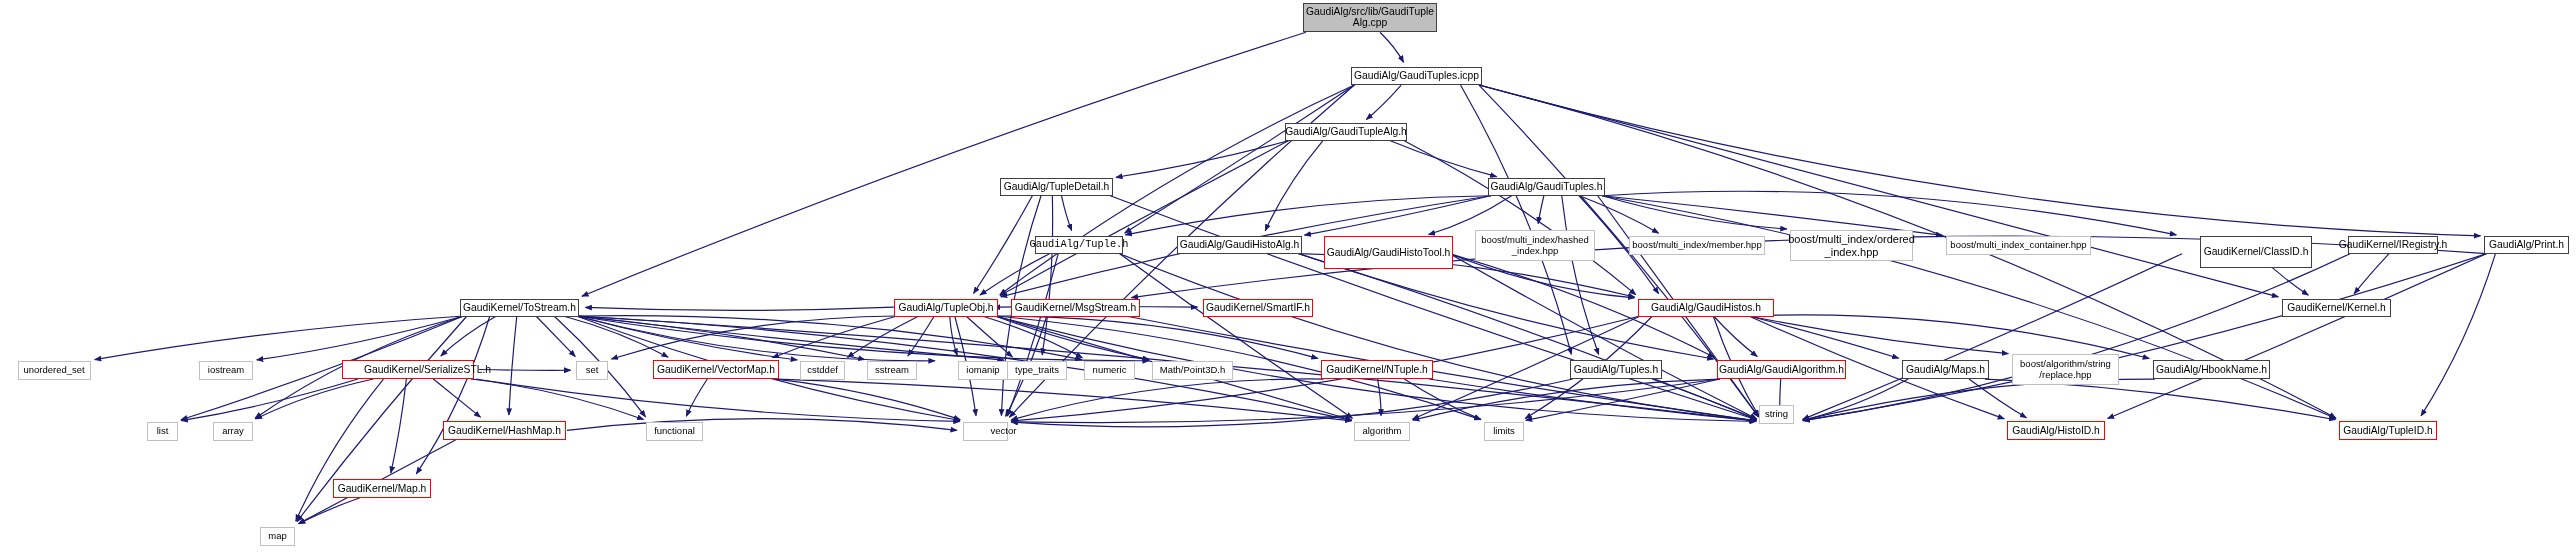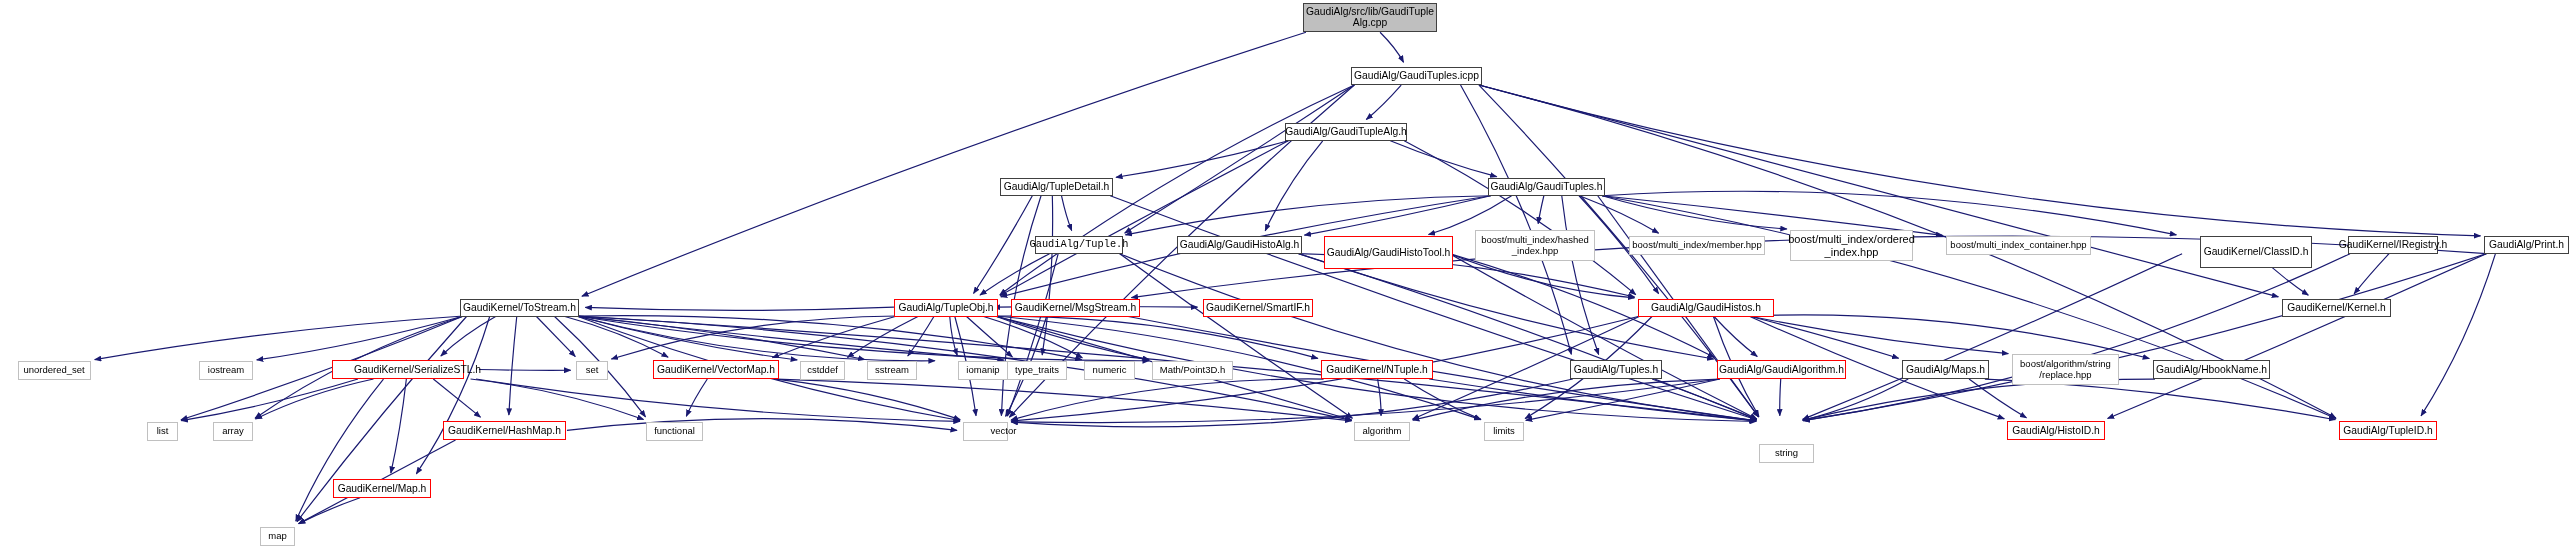--- a/index.html
+++ b/index.html
@@ -173,21 +173,21 @@
       <div class="node n-black" style="left: 2348px; top: 236px; width: 90px; height: 17.6px; font-size: 10.3px;">GaudiKernel/IRegistry.h</div>
       <div class="node n-black" style="left: 2484px; top: 236px; width: 85px; height: 17.6px; font-size: 10.3px;">GaudiAlg/Print.h</div>
       <div class="node n-black" style="left: 460px; top: 299px; width: 119px; height: 17.6px; font-size: 10.3px;">GaudiKernel/ToStream.h</div>
       <div class="node n-red" style="left: 894px; top: 299px; width: 104px; height: 17.6px; font-size: 10.3px;">GaudiAlg/TupleObj.h</div>
       <div class="node n-red" style="left: 999px; top: 299px; width: 129px; height: 17.6px; font-size: 10.3px; margin-left: 12px;">GaudiKernel/MsgStream.h</div>
       <div class="node n-red" style="left: 1203px; top: 299px; width: 110px; height: 17.6px; font-size: 10.3px;">GaudiKernel/SmartIF.h</div>
       <div class="node n-red" style="left: 1638px; top: 299px; width: 136px; height: 17.6px; font-size: 10.3px;">GaudiAlg/GaudiHistos.h</div>
       <div class="node n-black" style="left: 2282px; top: 299px; width: 109px; height: 17.6px; font-size: 10.3px;">GaudiKernel/Kernel.h</div>
       <div class="node n-grey" style="left: 17.6px; top: 361px; width: 73px; height: 19px; font-size: 9.5px;">unordered_set</div>
       <div class="node n-grey" style="left: 199px; top: 361px; width: 54px; height: 19px; font-size: 9.5px;">iostream</div>
-      <div class="node n-red" style="left: 332px; top: 360px; width: 132px; height: 19px; font-size: 10.3px; padding-left: 39px;">GaudiKernel/SerializeSTL.h</div>
+      <div class="node n-red" style="left: 342px; top: 360px; width: 132px; height: 19px; font-size: 10.3px; padding-left: 39px;">GaudiKernel/SerializeSTL.h</div>
       <div class="node n-grey" style="left: 576px; top: 361px; width: 32px; height: 19px; font-size: 9.5px;">set</div>
       <div class="node n-red" style="left: 653px; top: 360px; width: 126px; height: 19px; font-size: 10.3px;">GaudiKernel/VectorMap.h</div>
       <div class="node n-grey" style="left: 800px; top: 361px; width: 45px; height: 19px; font-size: 9.5px;">cstddef</div>
       <div class="node n-grey" style="left: 867px; top: 361px; width: 50px; height: 19px; font-size: 9.5px;">sstream</div>
       <div class="node n-grey" style="left: 938px; top: 361px; width: 50px; height: 19px; font-size: 9.5px; margin-left: 20px;">iomanip</div>
       <div class="node n-grey" style="left: 1007px; top: 361px; width: 60px; height: 19px; font-size: 9.5px;">type_traits</div>
       <div class="node n-grey" style="left: 1084px; top: 361px; width: 51px; height: 19px; font-size: 9.5px;">numeric</div>
       <div class="node n-grey" style="left: 1152px; top: 361px; width: 81px; height: 19px; font-size: 9.5px;">Math/Point3D.h</div>
       <div class="node n-red" style="left: 1321px; top: 360px; width: 112px; height: 19px; font-size: 10.3px;">GaudiKernel/NTuple.h</div>
       <div class="node n-black" style="left: 1570px; top: 360px; width: 92px; height: 19px; font-size: 10.3px;">GaudiAlg/Tuples.h</div>
@@ -196,20 +196,20 @@
       <div class="node n-grey" style="left: 2012px; top: 354px; width: 107px; height: 31px; font-size: 9.5px;">boost/algorithm/string
 /replace.hpp</div>
       <div class="node n-black" style="left: 2153px; top: 360px; width: 117px; height: 19px; font-size: 10.3px;">GaudiAlg/HbookName.h</div>
       <div class="node n-grey" style="left: 147px; top: 422px; width: 31px; height: 19px; font-size: 9.5px;">list</div>
       <div class="node n-grey" style="left: 213px; top: 422px; width: 40px; height: 19px; font-size: 9.5px;">array</div>
       <div class="node n-red" style="left: 443px; top: 421px; width: 123px; height: 19px; font-size: 10.3px;">GaudiKernel/HashMap.h</div>
       <div class="node n-grey" style="left: 646px; top: 422px; width: 57px; height: 19px; font-size: 9.5px;">functional</div>
       <div class="node n-grey" style="left: 963px; top: 422px; width: 45px; height: 19px; font-size: 9.5px; padding-left: 36px;">vector</div>
       <div class="node n-grey" style="left: 1354px; top: 422px; width: 56px; height: 19px; font-size: 9.5px;">algorithm</div>
       <div class="node n-grey" style="left: 1484px; top: 422px; width: 40px; height: 19px; font-size: 9.5px;">limits</div>
-      <div class="node n-grey" style="left: 1759px; top: 444px; width: 55px; height: 19px; font-size: 9.5px; text-align: center;">string</div>
+      <div class="node n-grey" style="left: 1759px; top: 405px; width: 35px; height: 19px; font-size: 9.5px; text-align: center;">string</div>
       <div class="node n-red" style="left: 2007px; top: 421px; width: 98px; height: 19px; font-size: 10.3px;">GaudiAlg/HistoID.h</div>
       <div class="node n-red" style="left: 2339px; top: 421px; width: 98px; height: 19px; font-size: 10.3px;">GaudiAlg/TupleID.h</div>
       <div class="node n-red" style="left: 333px; top: 479px; width: 98px; height: 19px; font-size: 10.3px;">GaudiKernel/Map.h</div>
       <div class="node n-grey" style="left: 260px; top: 527px; width: 35px; height: 19px; font-size: 9.5px;">map</div>
     </div>
 </div>
 
 
 </body></html>

